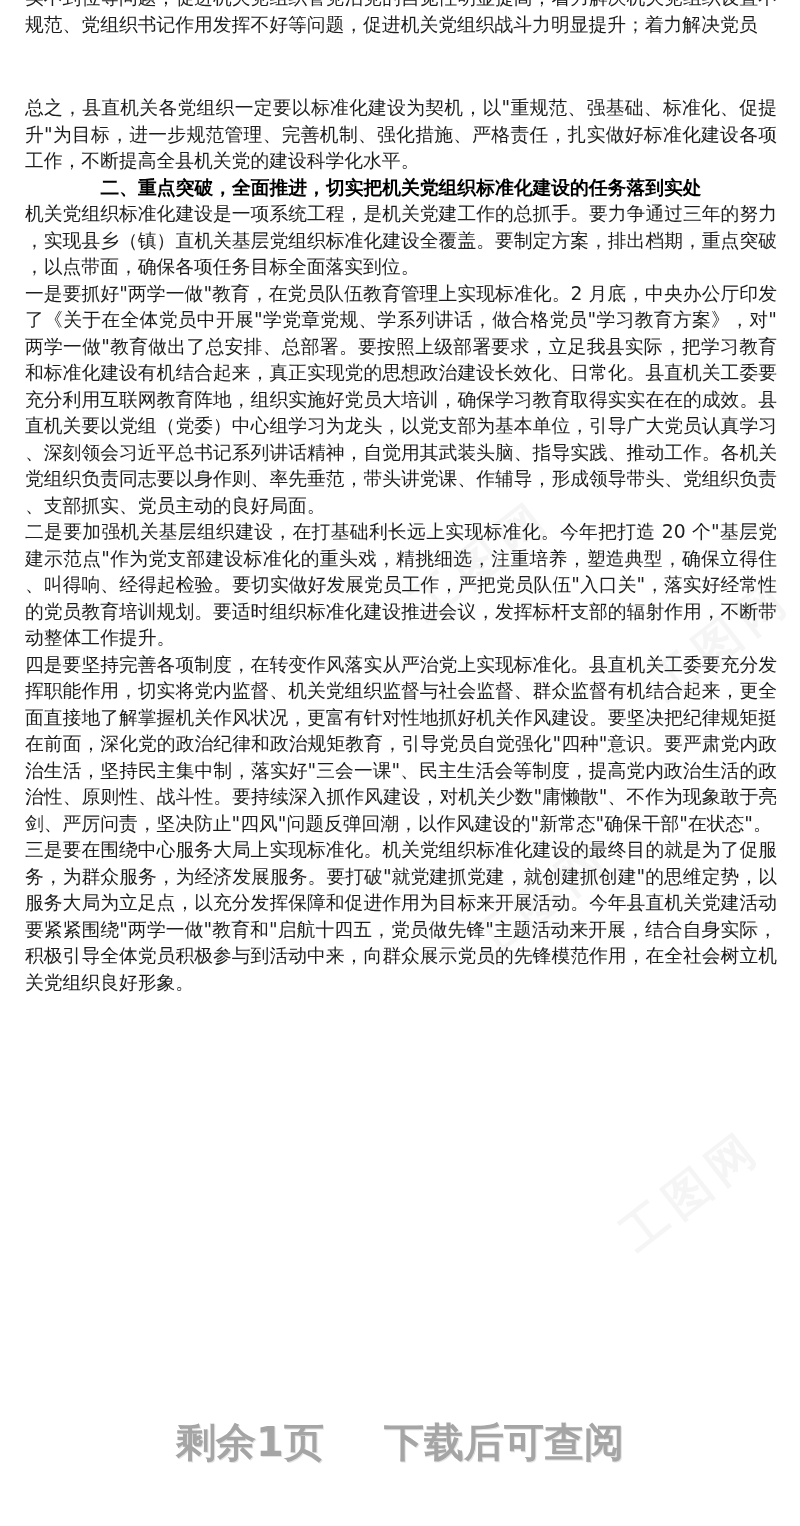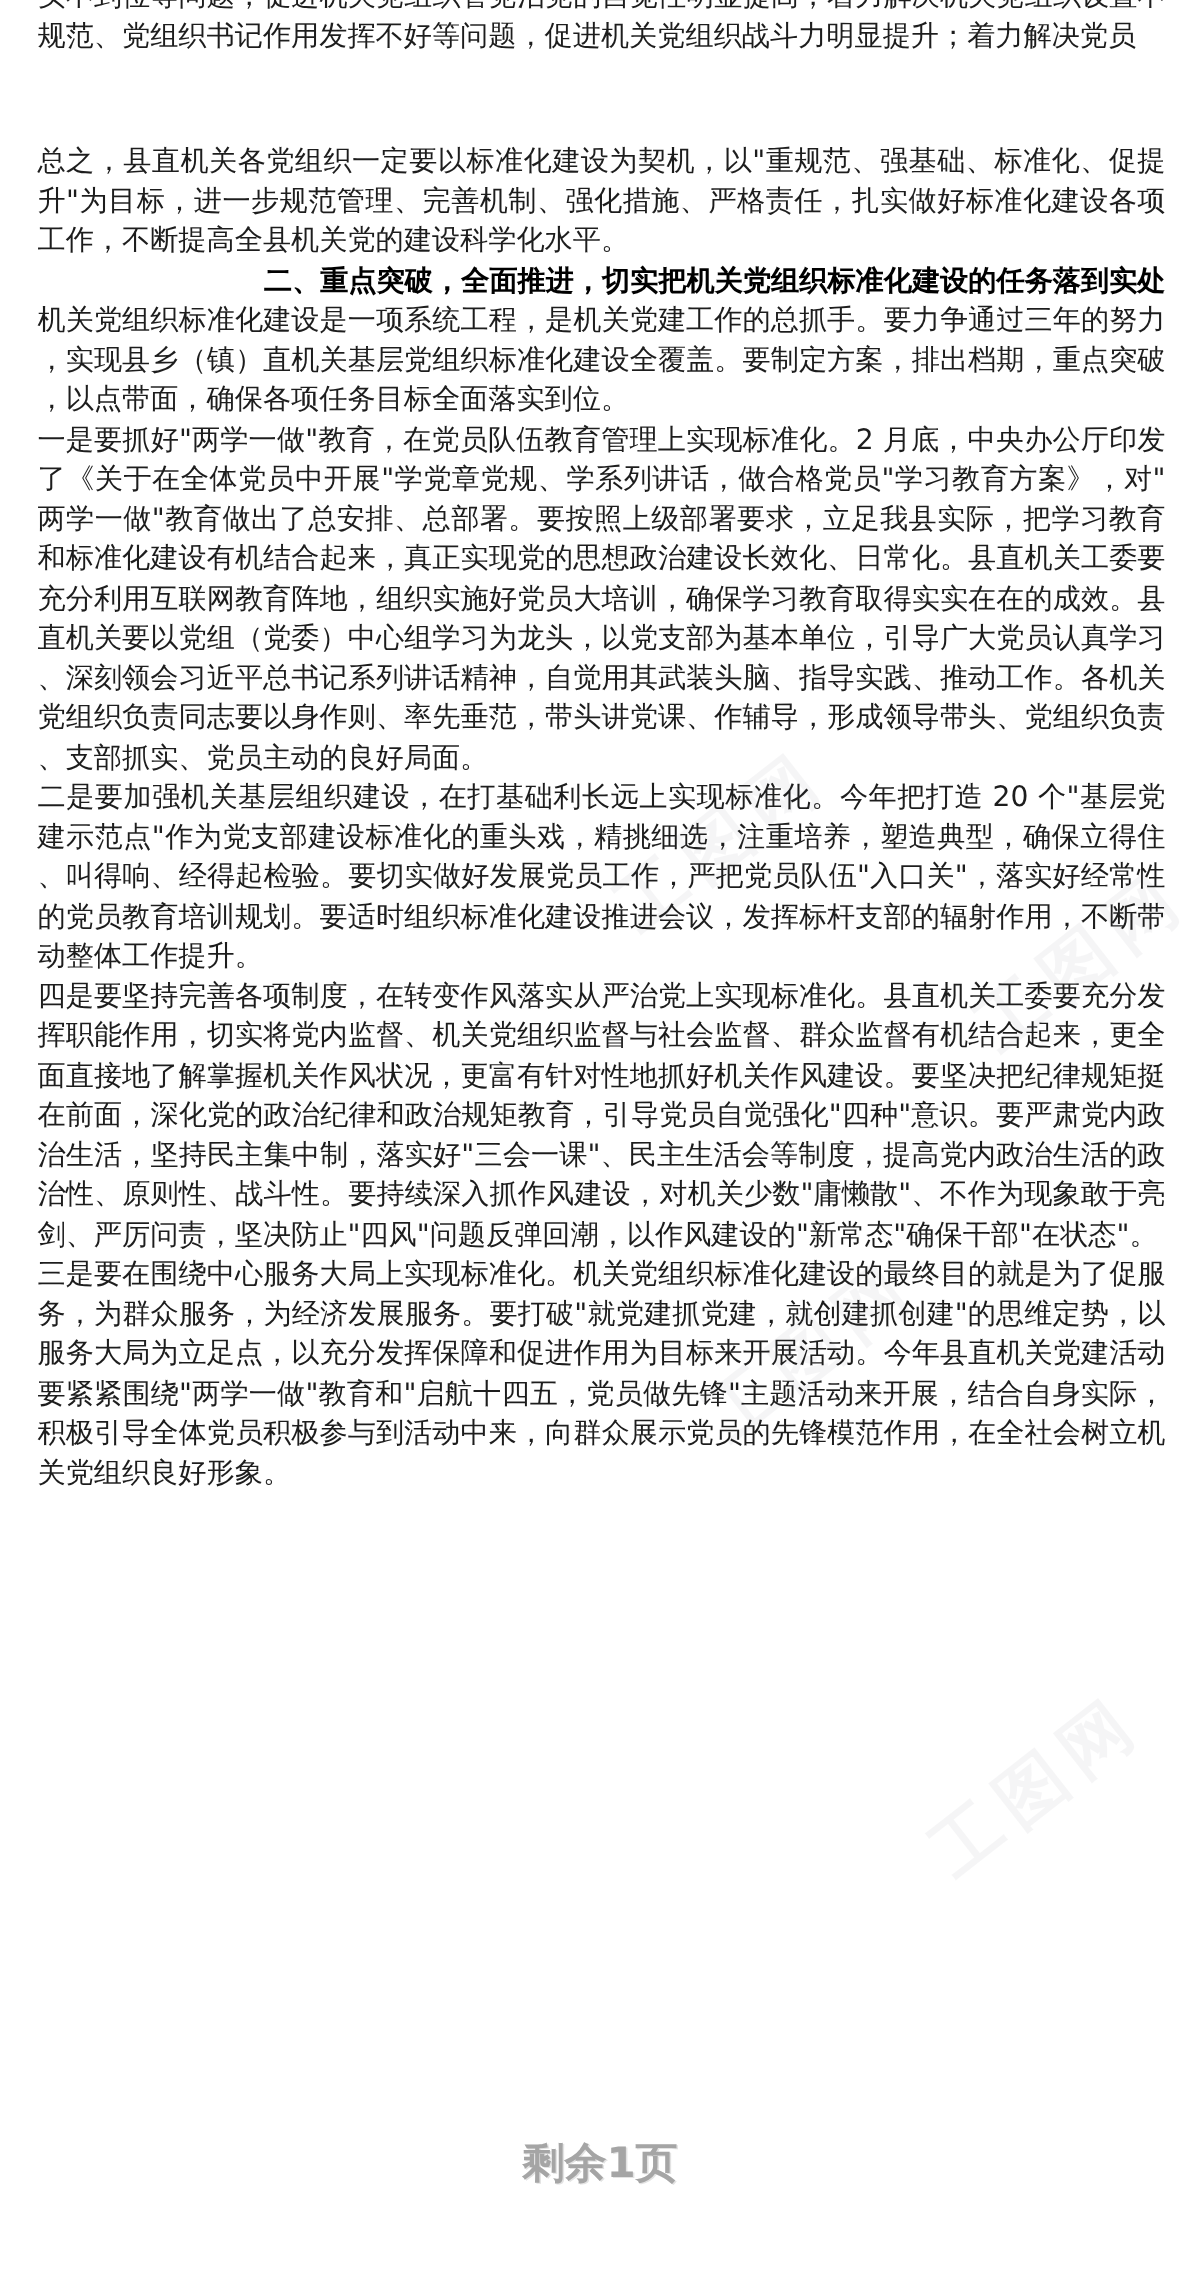--- a/index.html
+++ b/index.html
@@ -22,21 +22,21 @@
     line-break: anywhere;
     overflow-wrap: anywhere;
   }
   .block { margin: 0; padding: 0; }
   .block.body { font-weight: 400; }
   .block.heading {
     font-weight: 700;
     color: #000000;
     font-size: 18.8px;
     line-height: 26.5px;
-    text-align: right;
+    text-align: center;
   }
   .block.clipped { margin-top: -15px; }
   .block.spacer { height: 57px; }
   .wm-layer { position: absolute; left: 0; top: 0; width: 800px; height: 1526px; pointer-events: none; }
   .wm {
     position: absolute;
     font-size: 46px;
     font-weight: 700;
     color: #555566;
     opacity: 0.05;
@@ -45,21 +45,21 @@
     white-space: nowrap;
   }
   .footer {
     position: absolute;
     left: 0; top: 1416px;
     width: 800px;
     display: flex;
     justify-content: center;
     align-items: baseline;
     gap: 60px;
-    font-size: 28px;
+    font-size: 40px;
     font-weight: 700;
     color: #a5a5a5;
     line-height: 52px;
     cursor: pointer;
     text-shadow: 1px 1px 0 #e3e3e3;
   }
 </style>
 </head>
 <body style="background: rgb(255, 255, 255);">
 
@@ -77,13 +77,14 @@
 
 <div class="wm-layer" id="wm-layer">
     <span class="wm" style="left: 400px; top: 530px;">工图网</span>
     <span class="wm" style="left: 640px; top: 610px;">工图网</span>
     <span class="wm" style="left: 460px; top: 870px;">工图网</span>
     <span class="wm" style="left: 610px; top: 1160px;">工图网</span>
   </div>
 
 <div class="footer" style="color: rgb(165, 165, 165);">
   <span>剩余1页</span>
+  <span>下载后可查阅</span>
 </div>
 
 </body></html>

